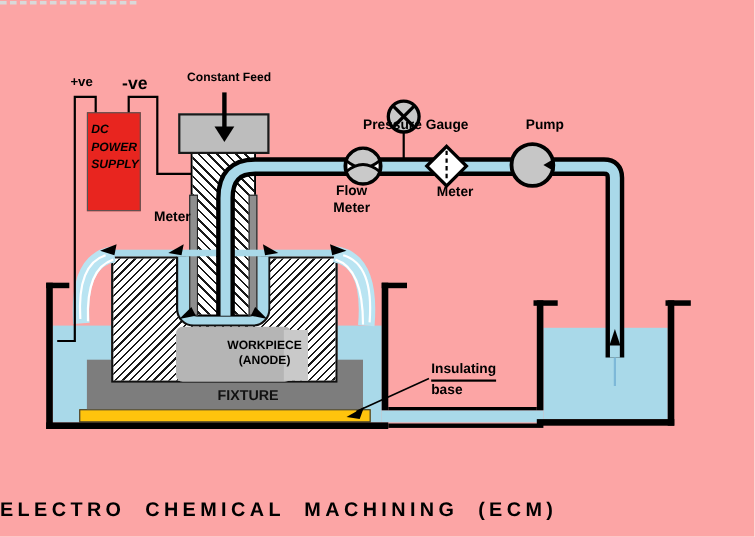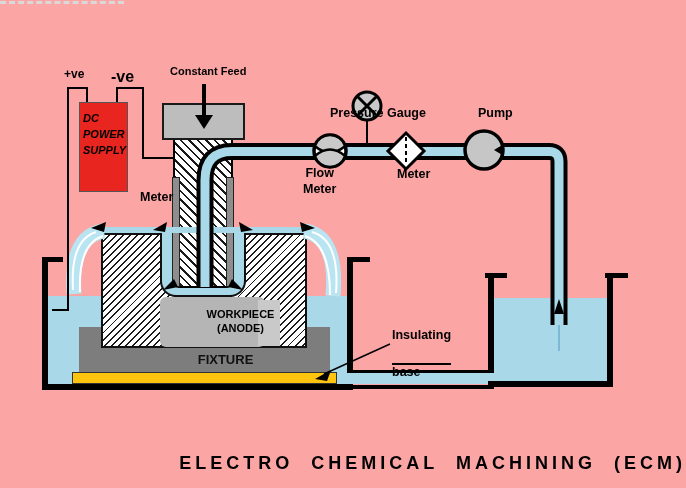--- a/index.html
+++ b/index.html
@@ -25,23 +25,23 @@
   .water{background:var(--c-pipe);}
   .patch{background:var(--c-patch);border-radius:6px;}
   .dash-strip{border-top:3px dashed #d9d9d9;}
   svg{position:absolute;left:0;top:0;}
   .s-black{stroke:var(--c-outline);fill:none;}
   .s-pipe{stroke:var(--c-pipe);fill:none;}
   .s-casc{stroke:var(--c-cascade);fill:none;}
   .f-black{fill:var(--c-outline);stroke:none;}
   .f-wall{fill:var(--c-outline);}
   .wire{stroke:var(--c-outline);stroke-width:2;fill:none;}
-  .title{position:absolute;left:0;right:0;text-align:right;font-weight:bold;
+  .title{position:absolute;left:0;right:0;text-align:left;font-weight:bold;
          font-size:18px;letter-spacing:4px;word-spacing:9px;color:#000;}
-  .underline-span{border-bottom:2px solid #000;padding-bottom:19px;display:inline-block;}
+  .underline-span{border-bottom:2px solid #000;padding-bottom:1px;display:inline-block;}
 </style>
 </head>
 <body>
 
 <div class="stage">
 
   <div class="abs dash-strip" style="left:0;top:1px;width:124px;height:0;"></div>
 
   <div class="abs water" style="left:48px;top:296px;width:299px;height:88px;"></div>
   <div class="abs water" style="left:494px;top:298px;width:113px;height:83px;"></div>

